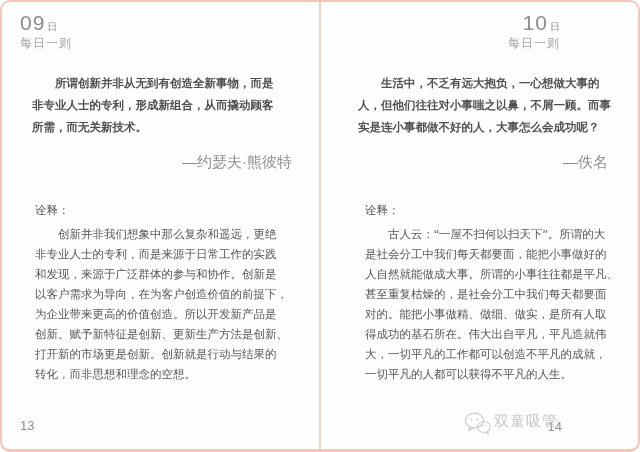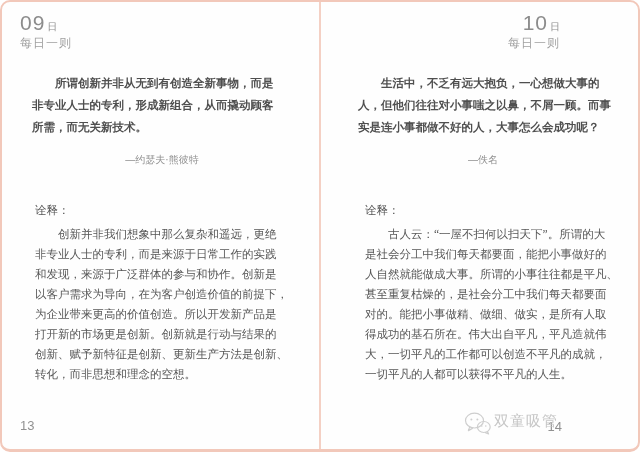--- a/index.html
+++ b/index.html
@@ -25,21 +25,21 @@
   .day-num{font-size:21px;letter-spacing:1px;line-height:22px;}
   .day-suffix{font-size:10px;margin-left:2px;}
   .tagline{font-size:12px;color:var(--tagline);margin-top:1px;letter-spacing:1px;}
 
   .quote{position:absolute;top:70px;color:var(--quote);font-weight:bold;}
   .quote.ql{left:30px;width:260px;}
   .quote.qr{left:38px;width:250px;}
   .qline{margin:0;font-size:11.5px;line-height:22px;white-space:nowrap;}
   .indent{text-indent:2em;}
 
-  .attribution{position:absolute;top:151px;font-size:10px;color:var(--attribution);text-align:center;}
+  .attribution{position:absolute;top:151px;font-size:15px;color:var(--attribution);text-align:right;}
   .attribution.al{left:30px;width:260px;}
   .attribution.ar{left:38px;width:250px;}
 
   .annotation{position:absolute;top:200px;color:var(--annotation);
     font-family:"Liberation Serif","DejaVu Serif",serif;}
   .annotation.anl{left:33px;width:258px;}
   .annotation.anr{left:45px;width:245px;}
   .ann-label{font-size:11.5px;line-height:16px;margin-bottom:6px;}
   .aline{margin:0;font-size:11.5px;line-height:20px;white-space:nowrap;}
 
@@ -72,22 +72,22 @@
 
     <div class="attribution al">—约瑟夫·熊彼特</div>
 
     <div class="annotation anl">
       <div class="ann-label">诠释：</div>
       <p class="aline indent">创新并非我们想象中那么复杂和遥远，更绝</p>
       <p class="aline">非专业人士的专利，而是来源于日常工作的实践</p>
       <p class="aline">和发现，来源于广泛群体的参与和协作。创新是</p>
       <p class="aline">以客户需求为导向，在为客户创造价值的前提下，</p>
       <p class="aline">为企业带来更高的价值创造。所以开发新产品是</p>
+      <p class="aline">创新、赋予新特征是创新、更新生产方法是创新、</p>
       <p class="aline">打开新的市场更是创新。创新就是行动与结果的</p>
-      <p class="aline">创新、赋予新特征是创新、更新生产方法是创新、</p>
       <p class="aline">转化，而非思想和理念的空想。</p>
     </div>
 
     <div class="page-num pn-left">13</div>
   </section>
 
   <div class="divider"></div>
 
   <section class="page right">
     <header class="day-header hr">

